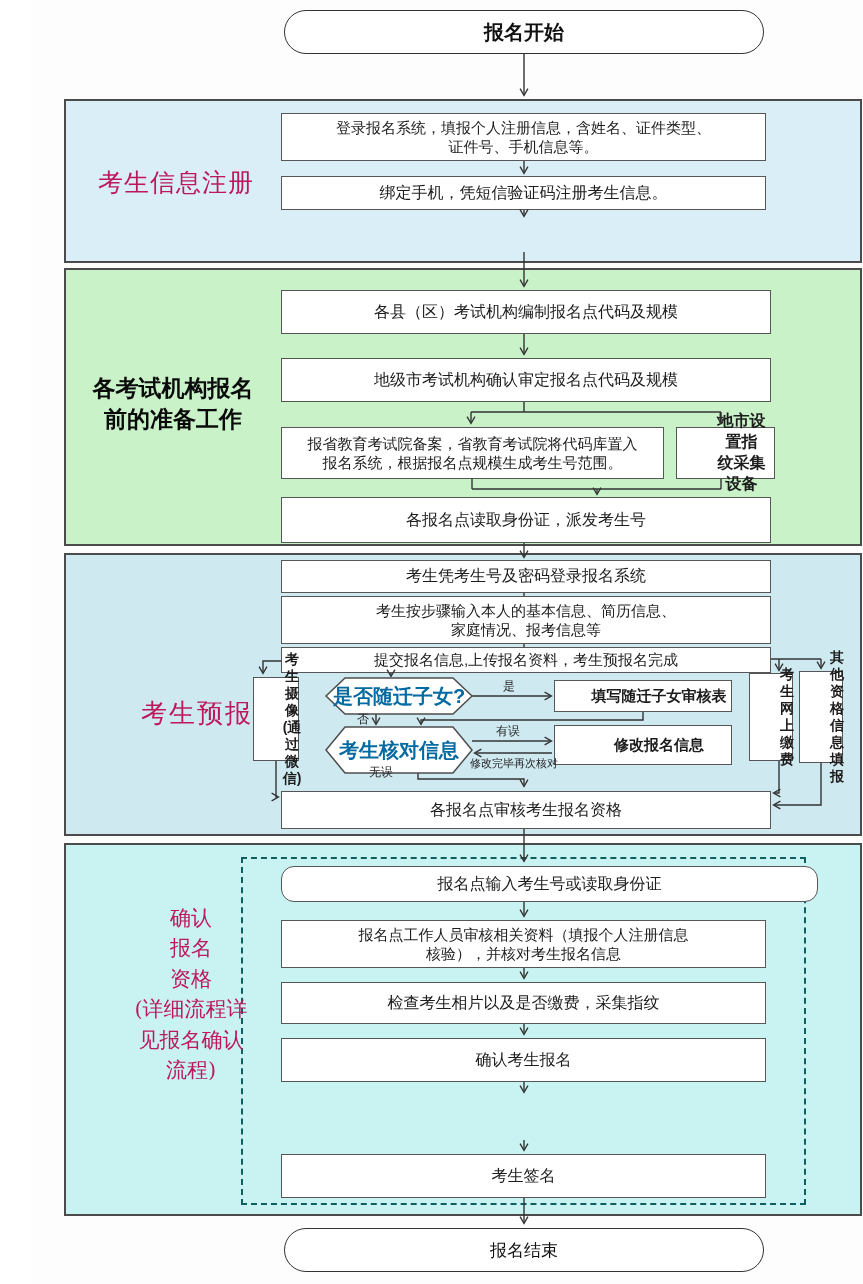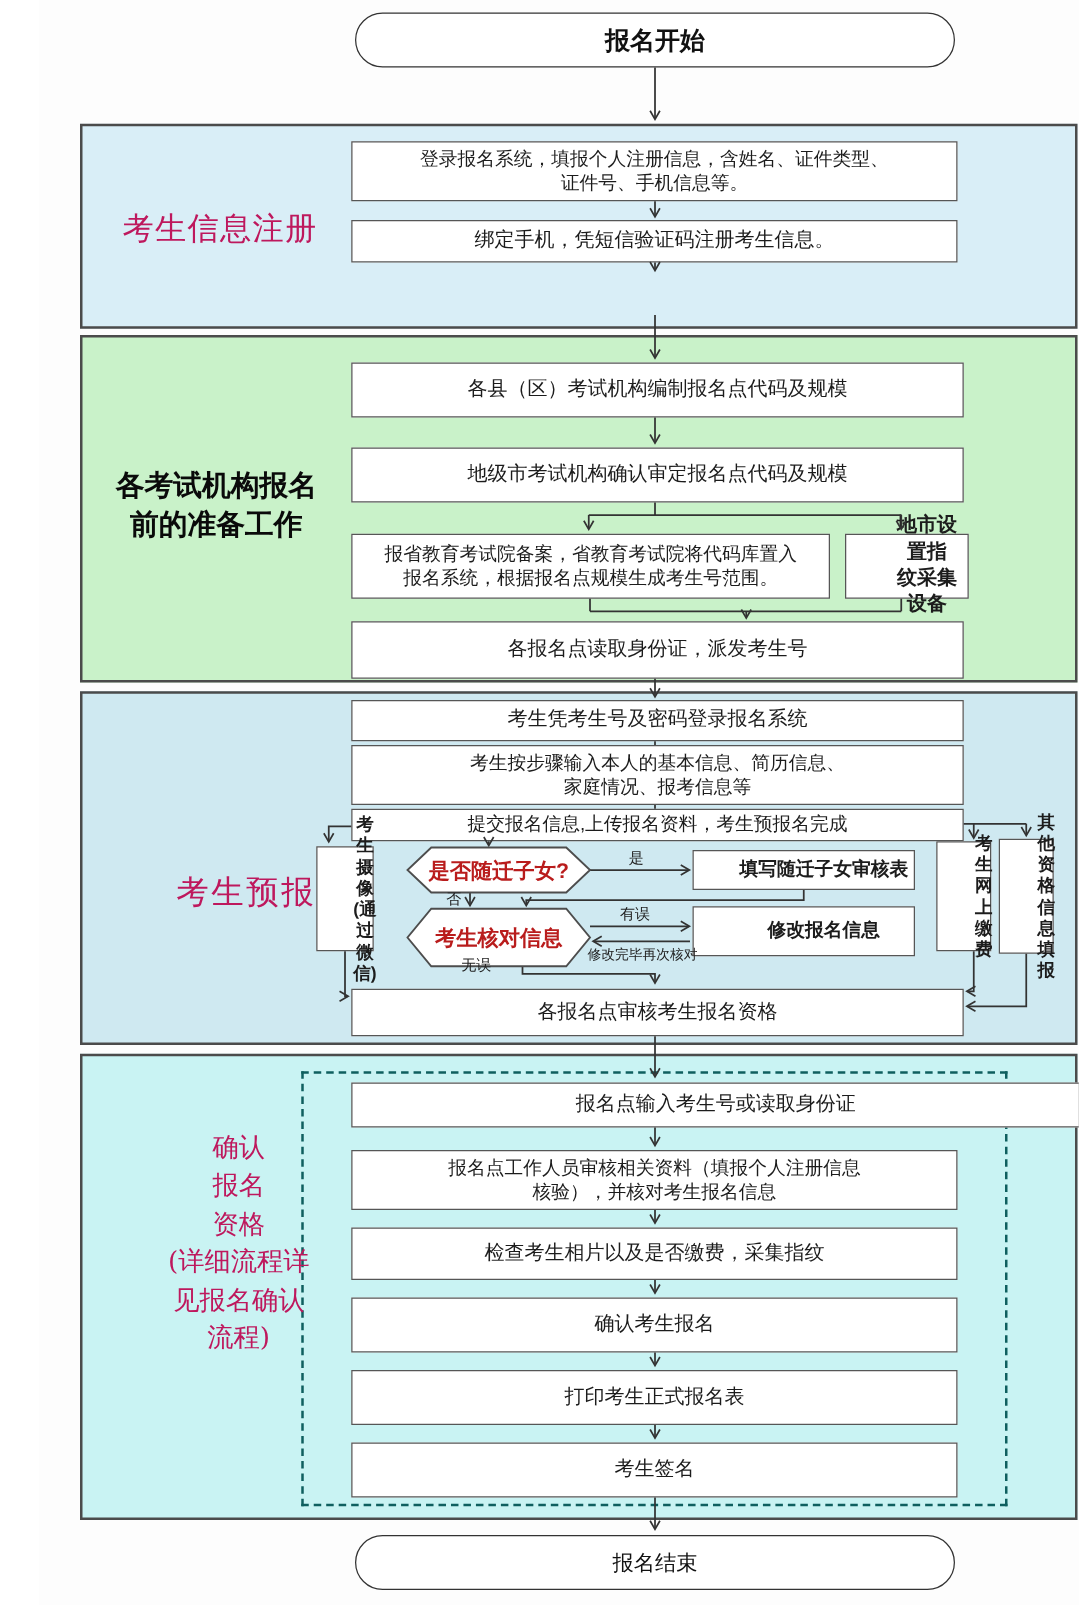--- a/index.html
+++ b/index.html
@@ -14,21 +14,21 @@
        text-align:center;white-space:pre-line;color:#1c1c1c;font-size:16px;line-height:1.3;
        padding:1px 4px;}
   .b{font-weight:700;padding-left:36px;}
   .f15{font-size:15px;}
   .f14{font-size:14px;line-height:1.22;}
   .kai{position:absolute;font-family:"DejaVu Serif",serif;color:#be185d;text-align:center;
        white-space:pre-line;}
   .sec2label{position:absolute;font-family:"Liberation Sans",sans-serif;font-weight:800;
        color:#0a0a0a;text-align:center;white-space:pre-line;font-size:23px;line-height:1.35;}
   .hexlabel{position:absolute;display:flex;align-items:center;justify-content:center;
-       font-weight:700;font-size:17px;color:#b91c1c;text-align:center;}
+       font-weight:700;font-size:20px;color:#0369a1;text-align:center;}
   .edge{position:absolute;font-family:"DejaVu Serif",serif;font-size:12px;color:#222;
        transform:translateX(-50%);white-space:nowrap;}
   .edge.small{font-size:11px;}
   .dashedbox{position:absolute;box-sizing:border-box;border:2px dashed var(--dashed_border,#0f5f5f);}
   svg.overlay{position:absolute;left:0;top:0;pointer-events:none;}
   svg.overlay path{fill:none;stroke:var(--line,#333);stroke-width:1.4;}
   svg.overlay polygon{fill:var(--box_bg,#fff);stroke:#4d4d4d;stroke-width:1.5;}
 </style>
 </head>
 <body>
@@ -81,26 +81,25 @@
   <div class="box b f15" style="left:523px;top:725px;width:178px;height:40px;">修改报名信息</div>
   <div class="box b f14" style="left:718px;top:673px;width:44px;height:88px;">考生
 网上
 缴费</div>
   <div class="box b f14" style="left:768px;top:671px;width:44px;height:92px;">其他
 资格
 信息
 填报</div>
   <div class="box" style="left:250px;top:791px;width:490px;height:38px;">各报名点审核考生报名资格</div>
 
-  <div class="box" style="left:250px;top:866px;width:583px;height:36px;">报名点输入考生号或读取身份证</div>
+  <div class="box" style="left:250px;top:866px;width:537px;height:36px;border-radius:13px;">报名点输入考生号或读取身份证</div>
   <div class="box f15" style="left:250px;top:920px;width:485px;height:48px;">报名点工作人员审核相关资料（填报个人注册信息
 核验），并核对考生报名信息</div>
   <div class="box" style="left:250px;top:982px;width:485px;height:42px;">检查考生相片以及是否缴费，采集指纹</div>
   <div class="box" style="left:250px;top:1038px;width:485px;height:44px;">确认考生报名</div>
-  <div class="box" style="left:250px;top:1096px;width:485px;height:44px;">打印考生正式报名表</div>
   <div class="box" style="left:250px;top:1154px;width:485px;height:44px;">考生签名</div>
 
   <svg class="overlay" width="863" height="1284" viewBox="0 0 863 1284">
     <defs>
       <marker id="arr" viewBox="0 0 10 10" refX="7.5" refY="5" markerWidth="7" markerHeight="7" orient="auto">
         <path d="M1,1 L8,5 L1,9" fill="none" stroke="var(--line,#333)" stroke-width="1.4"></path>
       </marker>
     </defs>
     <path d="M493,54 V95" marker-end="url(#arr)"></path>
     <path d="M493,161 V173" marker-end="url(#arr)"></path>

